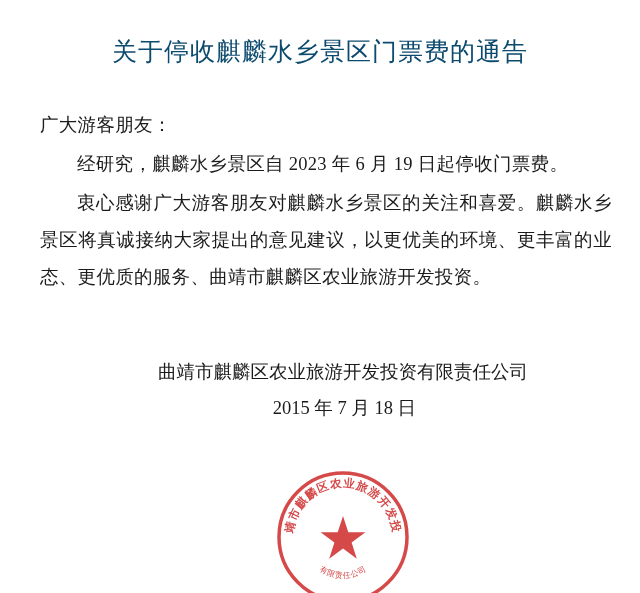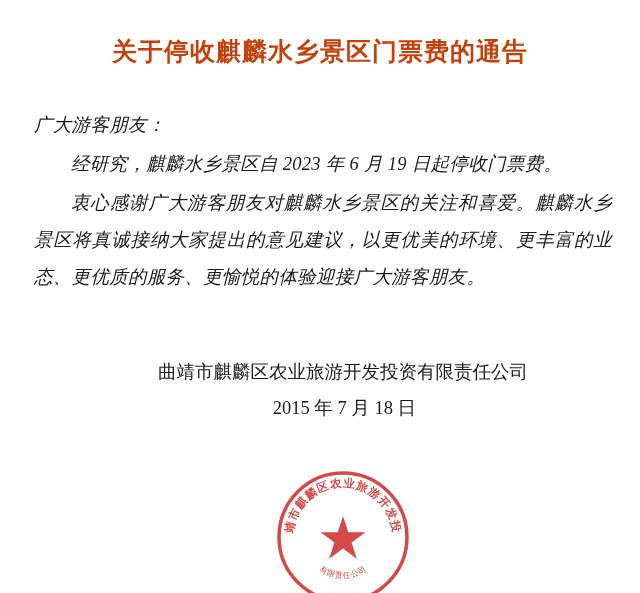--- a/index.html
+++ b/index.html
@@ -18,39 +18,38 @@
   .page {
     position: relative;
     width: 640px;
     height: 593px;
     box-sizing: border-box;
     padding: 0 28px;
   }
   .doc-title {
     text-align: center;
     font-size: 25px;
-    font-weight: bold;
+    font-weight: normal;
     letter-spacing: 1px;
     margin-top: 36px;
     margin-bottom: 0;
     line-height: 1.3;
-    color: #c2410c;
+    color: #0c4a6e;
   }
   .body-block {
     margin-top: 38px;
     font-size: 18.5px;
     line-height: 2.0;
     color: #1b1b1b;
     letter-spacing: 0.3px;
   }
   .para {
-    margin: 0 0 2px 6px;
+    margin: 0 0 2px 12px;
     text-align: justify;
     text-justify: inter-ideograph;
-    font-style: italic;
   }
   .para.indent {
     text-indent: 2em;
   }
   .signature {
     margin-top: 58px;
     text-align: right;
     padding-right: 84px;
     font-size: 18.5px;
     line-height: 1.95;
@@ -97,21 +96,21 @@
 </head>
 <body>
 
 <div class="page">
 
   <h1 class="doc-title">关于停收麒麟水乡景区门票费的通告</h1>
 
   <div class="body-block">
     <p class="para">广大游客朋友：</p>
     <p class="para indent">经研究，麒麟水乡景区自 2023 年 6 月 19 日起停收门票费。</p>
-    <p class="para indent">衷心感谢广大游客朋友对麒麟水乡景区的关注和喜爱。麒麟水乡景区将真诚接纳大家提出的意见建议，以更优美的环境、更丰富的业态、更优质的服务、更愉悦的体验迎接广大游客朋友。</p>
+    <p class="para indent">衷心感谢广大游客朋友对麒麟水乡景区的关注和喜爱。麒麟水乡景区将真诚接纳大家提出的意见建议，以更优美的环境、更丰富的业态、更优质的服务、曲靖市麒麟区农业旅游开发投资。</p>
   </div>
 
   <div class="signature">
     <span class="sign-line">曲靖市麒麟区农业旅游开发投资有限责任公司</span>
     <span class="sign-line sign-date">2015 年 7 月 18 日</span>
   </div>
 
   <div class="seal">
     <svg width="138" height="138" viewBox="0 0 138 138" xmlns="http://www.w3.org/2000/svg">
       <defs>

